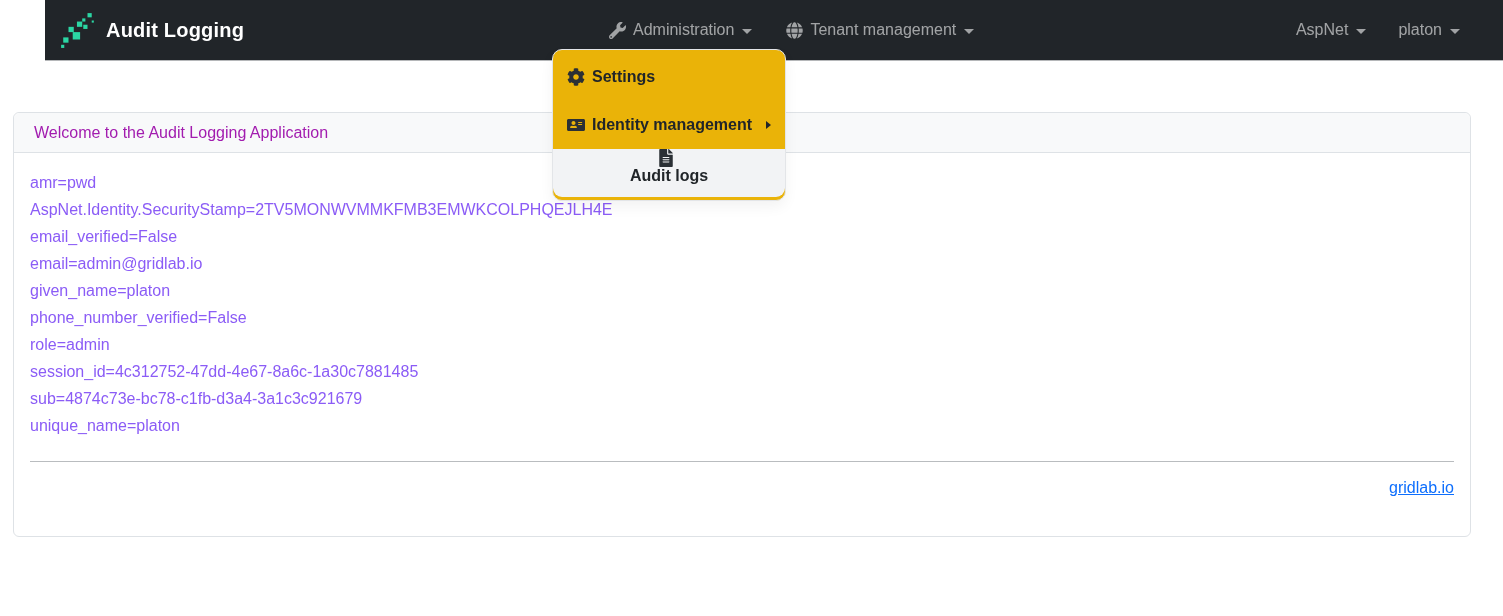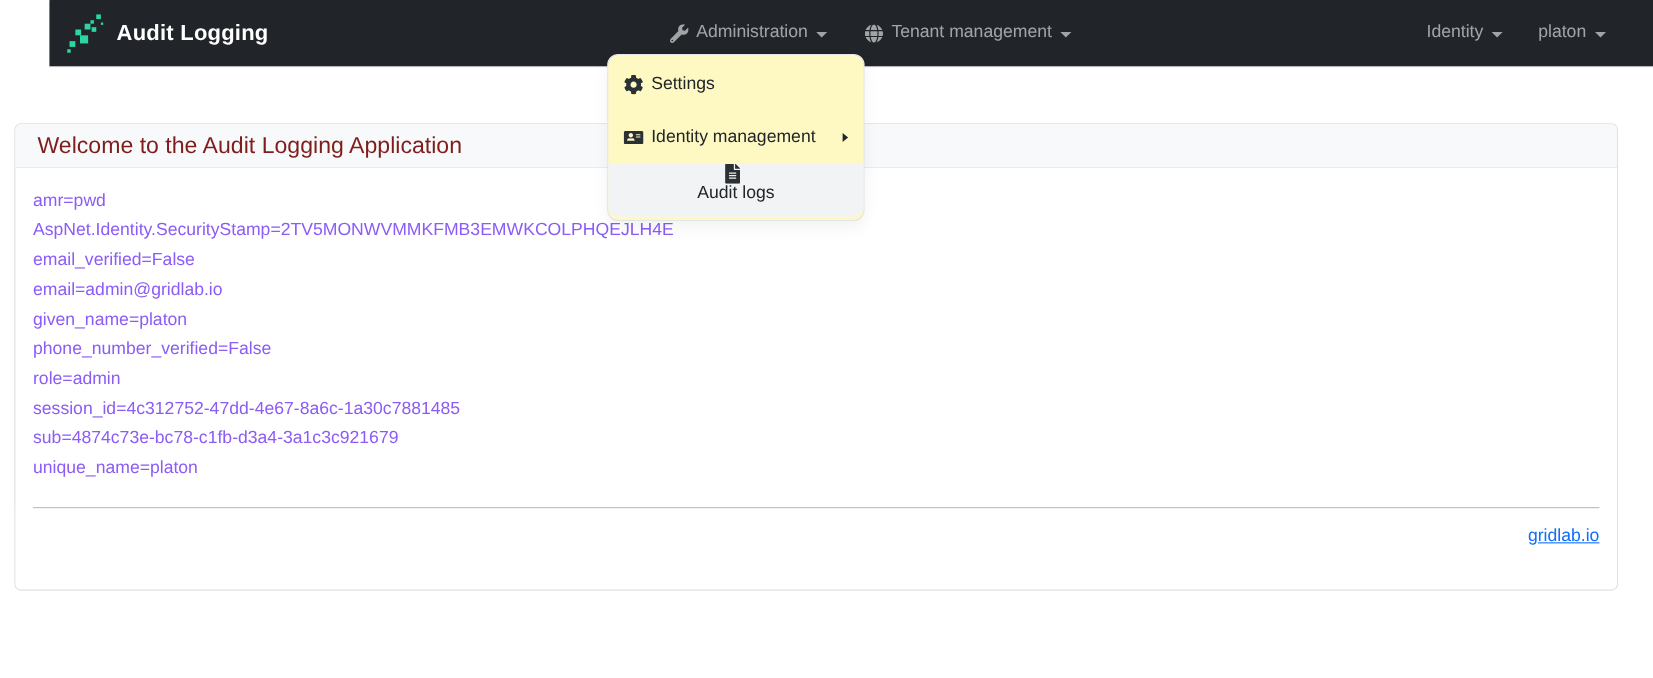--- a/index.html
+++ b/index.html
@@ -13,36 +13,36 @@
   .brand-text{color:#fff;font-size:20px;font-weight:600;margin-left:9px;letter-spacing:.2px;}
   .nav-center{position:absolute;left:564px;top:0;height:60px;display:flex;align-items:center;gap:34px;text-decoration:underline;}
   .nav-right{position:absolute;right:43px;top:0;height:60px;display:flex;align-items:center;gap:32px;}
   .nav-link{display:flex;align-items:center;color:rgba(255,255,255,.58);font-size:16px;cursor:pointer;}
   .nav-link svg{width:17px;height:17px;fill:currentColor;margin-right:7px;}
   .caret-down{display:inline-block;width:0;height:0;margin-left:8px;margin-top:2px;
     border-left:5px solid transparent;border-right:5px solid transparent;
     border-top:5.5px solid currentColor;}
 
   
-  .dropdown-menu{position:absolute;left:552px;top:49px;width:232px;background:#fef9c3;
+  .dropdown-menu{position:absolute;left:552px;top:49px;width:232px;background:#eab308;
     border:1px solid #e3e5e8;border-radius:10px;padding:3px 0;z-index:20;
-    box-shadow:0 6px 14px rgba(0,0,0,.05);}
+    box-shadow:0 6px 14px rgba(0,0,0,.05);font-weight:bold;}
   .dd-item{height:48px;display:flex;align-items:center;padding:0 14px;
     font-size:16px;color:#212529;cursor:pointer;}
   .dd-item svg{width:18px;height:18px;fill:#2b3035;margin-right:7px;flex:0 0 auto;}
   .dd-item.last{background:#f2f3f5;border-radius:0 0 9px 9px;flex-direction:column;}
   .submenu-caret{margin-left:auto;width:0;height:0;
     border-top:4.5px solid transparent;border-bottom:4.5px solid transparent;
     border-left:5.5px solid #212529;}
 
   
   .card{margin:52px 32px 0 13px;border:1px solid #dee2e6;border-radius:6px;background:#fff;}
   .card-header{background:#f8f9fa;border-bottom:1px solid #dee2e6;height:40px;
     box-sizing:border-box;display:flex;align-items:center;padding:0 20px;
-    font-size:21px;color:#7f1d1d;border-radius:6px 6px 0 0;}
+    font-size:16px;color:#a21caf;border-radius:6px 6px 0 0;}
   .card-body{padding:16px 16px 36px;}
   .claims-title{font-weight:bold;font-size:16px;line-height:27px;}
   .claim-line{font-size:16px;line-height:27px;color:#8b5cf6;white-space:nowrap;}
   .hr{border:0;border-top:1px solid #b9bcbf;margin:22px 0 0;}
   .footer-row{text-align:right;margin-top:14px;line-height:24px;}
   .footer-link{color:#0d6efd;font-size:16px;text-decoration:underline;cursor:pointer;}
 </style>
 </head>
 <body>
 
@@ -77,21 +77,21 @@
       <svg viewBox="0 0 496 512">
         <path d="M336.5 160C322 70.7 287.8 8 248 8s-74 62.7-88.5 152h177zM152 256c0 22.2 1.2 43.5 3.3 64h185.3c2.1-20.5 3.3-41.8 3.3-64s-1.2-43.5-3.3-64H155.3c-2.1 20.5-3.3 41.8-3.3 64zm324.7-96c-28.6-67.9-86.5-120.4-158-141.6 24.4 33.8 41.2 84.7 50 141.6h108zM177.2 18.4C105.8 39.6 47.8 92.1 19.3 160h108c8.7-56.9 25.5-107.8 49.9-141.6zM487.4 192H372.7c2.1 21 3.3 42.5 3.3 64s-1.2 43-3.3 64h114.6c5.5-20.5 8.6-41.8 8.6-64s-3.1-43.5-8.5-64zM120 256c0-21.5 1.2-43 3.3-64H8.6C3.2 212.5 0 233.8 0 256s3.2 43.5 8.6 64h114.6c-2-21-3.2-42.5-3.2-64zm39.5 96c14.5 89.3 48.7 152 88.5 152s74-62.7 88.5-152h-177zm159.3 141.6c71.4-21.2 129.4-73.7 158-141.6h-108c-8.8 56.9-25.6 107.8-50 141.6zM19.3 352c28.6 67.9 86.5 120.4 158 141.6-24.4-33.8-41.2-84.7-50-141.6h-108z"></path>
       </svg>
       <span>Tenant management</span>
       <span class="caret-down"></span>
     </div>
   </div>
 
   <div class="nav-right">
     <div class="nav-link">
-      <span>Identity</span>
+      <span>AspNet</span>
       <span class="caret-down"></span>
     </div>
     <div class="nav-link">
       <span>platon</span>
       <span class="caret-down"></span>
     </div>
   </div>
 </div>
 
 <div class="dropdown-menu">

